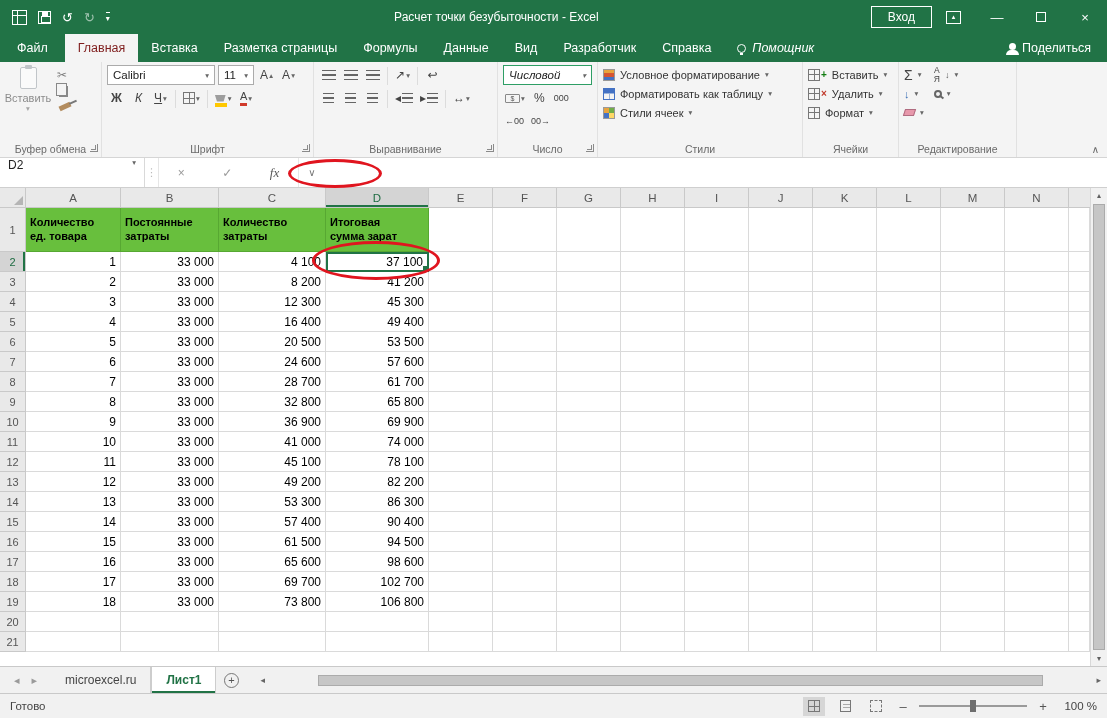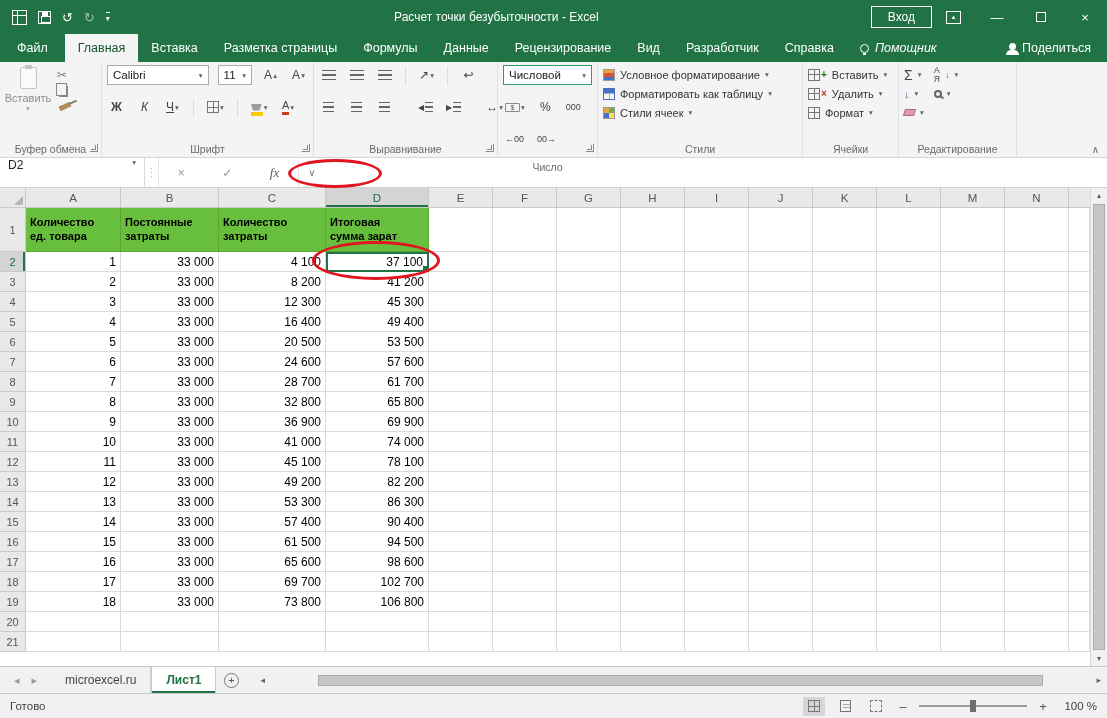--- a/index.html
+++ b/index.html
@@ -22,35 +22,35 @@
   .tb-title { flex: 1; text-align: center; font-size: 12px; white-space: nowrap; overflow: hidden; }
   .signin { border: 1px solid #fff; padding: 3px 16px; margin-right: 14px; font-size: 12px; cursor: default; }
   .rdo-ico { width: 15px; height: 13px; border: 1px solid #fff; margin-right: 14px; display: flex; align-items: flex-start; justify-content: center; font-size: 7px; line-height: 1; padding-top: 1px; }
   .win-btn { width: 44px; height: 34px; display: flex; align-items: center; justify-content: center; font-size: 13px; }
   .maxbox { width: 10px; height: 10px; border: 1px solid #fff; }
 
   
   .tabrow { height: 28px; background: #217346; display: flex; align-items: stretch; color: #fff; font-size: 12.5px; flex-shrink: 0; }
   .rtab { padding: 0 13px; display: flex; align-items: center; white-space: nowrap; }
   .rtab.file { padding: 0 17px; }
-  .rtab.active { background: #f4f4f4; color: #14532d; }
+  .rtab.active { background: #f4f4f4; color: #7f1d1d; }
   .assist { display: flex; align-items: center; gap: 6px; padding: 0 13px; font-style: italic; }
   .bulb { width: 9px; height: 9px; border: 1px solid #fff; border-radius: 50%; position: relative; }
   .bulb::after { content: ''; position: absolute; left: 2px; bottom: -3px; width: 3px; height: 2px; background: #fff; }
   .share { margin-left: auto; display: flex; align-items: center; gap: 6px; padding: 0 16px; }
   .person { width: 7px; height: 7px; border-radius: 50%; background: #fff; position: relative; margin-top: -4px; }
   .person::after { content: ''; position: absolute; top: 7px; left: -3px; width: 13px; height: 5px; border-radius: 6px 6px 0 0; background: #fff; }
 
   
   .ribbon { height: 96px; background: #f4f4f4; border-bottom: 1px solid #d5d5d5; display: flex; font-size: 11px; color: #333; flex-shrink: 0; position: relative; }
   .rgroup { position: relative; display: flex; flex-direction: column; border-right: 1px solid #e1e1e1; padding: 3px 5px 0; flex-shrink: 0; }
   .glabel { margin-top: auto; height: 17px; display: flex; align-items: center; justify-content: center; color: #6a6a6a; font-size: 10.5px; white-space: nowrap; }
   .launcher { position: absolute; right: 3px; bottom: 5px; width: 8px; height: 8px; border-right: 1px solid #8a8a8a; border-bottom: 1px solid #8a8a8a; }
   .launcher::after { content: ''; position: absolute; right: 1px; bottom: 1px; width: 4px; height: 4px; border-right: 1px solid #8a8a8a; border-bottom: 1px solid #8a8a8a; transform: rotate(0deg); }
-  .frow { display: flex; align-items: flex-end; gap: 9px; margin-bottom: 12px; }
+  .frow { display: flex; align-items: flex-end; gap: 3px; margin-bottom: 3px; }
   .fbtn { min-width: 19px; height: 20px; display: inline-flex; align-items: center; justify-content: center; font-size: 12px; color: #444; gap: 1px; padding: 0 2px; }
   .dd { font-size: 7.5px; color: #666; }
   .vsep { width: 1px; height: 18px; background: #dcdcdc; margin: 0 2px; }
   .combo { background: #fff; border: 1px solid #ababab; height: 20px; display: flex; align-items: center; padding: 0 5px; font-size: 11.5px; color: #222; }
   .combo .dd { margin-left: auto; padding-left: 5px; }
 
   .clipwrap { display: flex; gap: 6px; }
   .paste { width: 46px; display: flex; flex-direction: column; align-items: center; opacity: .55; padding-top: 2px; }
   .clipicon { width: 17px; height: 22px; border: 1px solid #98a0a6; background: #fff; border-radius: 2px; position: relative; margin-bottom: 3px; }
   .clipicon::before { content: ''; position: absolute; top: -3px; left: 4px; width: 7px; height: 4px; background: #98a0a6; border-radius: 1px; }
@@ -67,21 +67,21 @@
   .undl { text-decoration: underline; }
   .grid-ico { width: 12px; height: 12px; border: 1px solid #777; background:
       linear-gradient(#777,#777) 50% 0/1px 100% no-repeat,
       linear-gradient(#777,#777) 0 50%/100% 1px no-repeat; }
   .bucket { display: inline-block; width: 11px; height: 7px; background: #9d9d9d; clip-path: polygon(0 0,100% 0,80% 100%,20% 100%); position: relative; }
   .colorbar-y { display: inline-block; width: 12px; height: 4px; background: #ffc800; margin-left: -12px; transform: translateY(7px); }
   .letterA { font-size: 11px; line-height: 1; border-bottom: 3px solid #d03a2b; padding-bottom: 1px; }
   .al-ico { width: 14px; height: 11px; background: repeating-linear-gradient(to bottom, #666 0 1.5px, transparent 1.5px 4.5px); }
   .al-ico.short { width: 11px; }
 
-  .numfmt { width: 106px; border-color: #2e9e65; }
+  .numfmt { width: 106px; border-color: #2e9e65; font-style: italic; }
   .money-ico { width: 15px; height: 9px; border: 1px solid #888; border-radius: 1px; display: inline-flex; align-items: center; justify-content: center; font-size: 7px; color: #555; }
 
   .styrow, .cellrow, .editrow { display: flex; align-items: center; gap: 5px; height: 19px; white-space: nowrap; color: #333; }
   .cf-ico { width: 12px; height: 12px; background: linear-gradient(180deg,#e8a33d 0 34%,#d65532 34% 67%,#4472c4 67% 100%); border: 1px solid #999; }
   .ftbl-ico { width: 12px; height: 12px; border: 1px solid #4472c4; background:
       linear-gradient(#4472c4,#4472c4) 0 0/100% 4px no-repeat,
       linear-gradient(#9bb3d9,#9bb3d9) 50% 0/1px 100% no-repeat,
       linear-gradient(#9bb3d9,#9bb3d9) 0 50%/100% 1px no-repeat; }
   .cs-ico { width: 12px; height: 12px; border: 1px solid #999; background:
       linear-gradient(90deg,#e8a33d 0 50%,#70ad47 50% 100%) 0 0/100% 50% no-repeat,
@@ -184,21 +184,20 @@
     <div class="win-btn">×</div>
   </div>
 
   <div class="tabrow">
     <div class="rtab file">Файл</div>
     <div class="rtab active">Главная</div>
     <div class="rtab">Вставка</div>
     <div class="rtab">Разметка страницы</div>
     <div class="rtab">Формулы</div>
     <div class="rtab">Данные</div>
-    <div class="rtab">Рецензирование</div>
     <div class="rtab">Вид</div>
     <div class="rtab">Разработчик</div>
     <div class="rtab">Справка</div>
     <div class="assist">
       <span class="bulb"></span>
       <span>Помощник</span>
     </div>
     <div class="share">
       <span class="person"></span>
       <span>Поделиться</span>

